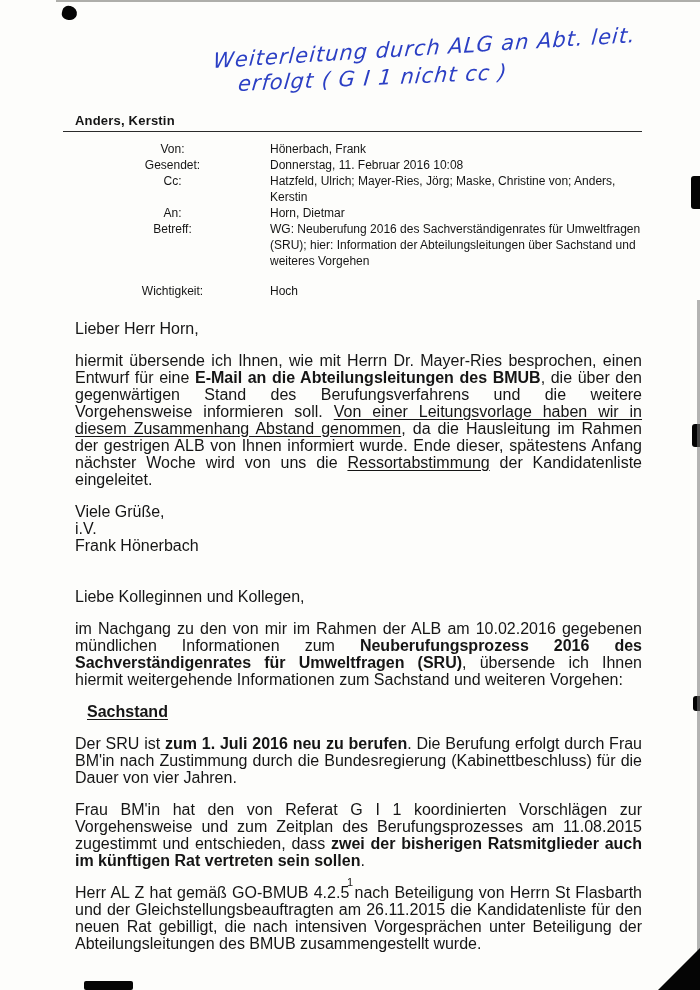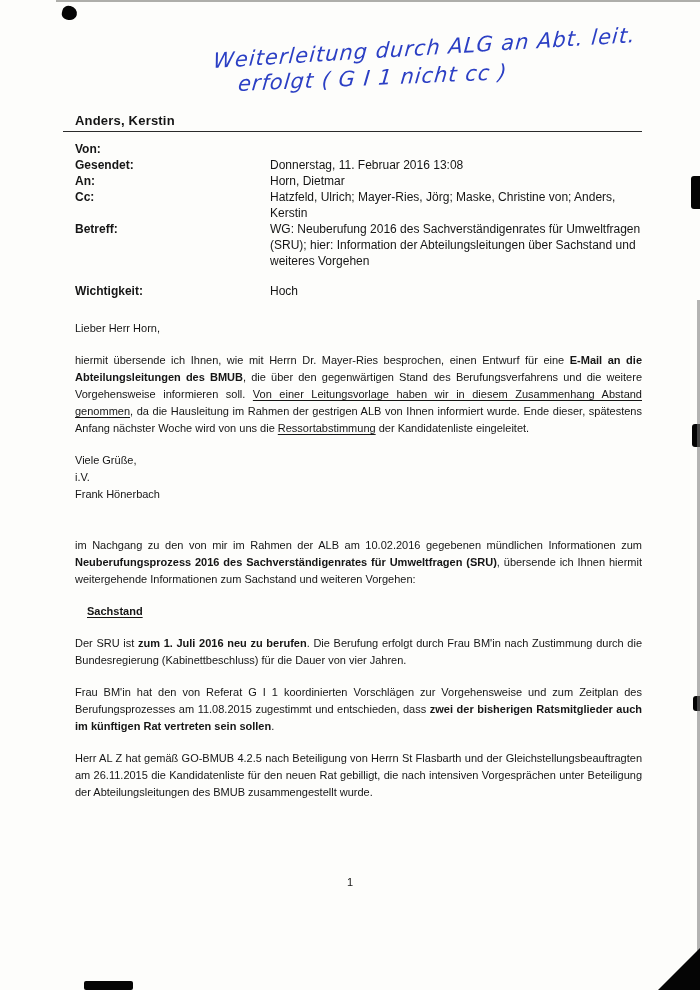--- a/index.html
+++ b/index.html
@@ -38,26 +38,26 @@
   .hw1 { left: 213px; top: 36px; transform: rotate(-3.5deg) skewX(-8deg); }
   .hw2 { left: 238px; top: 66px; transform: rotate(-2.5deg) skewX(-8deg); }
 
   .content { position: absolute; left: 75px; top: 84px; width: 567px; }
 
   .sender-name { font-weight: bold; font-size: 13px; letter-spacing: .2px; margin-top: 29px; }
   .rule { border: 0; border-top: 1.6px solid #2b2b2b; margin: 3px 0 9px -12px; width: 579px; }
 
   .fields { font-size: 12px; line-height: 16px; }
   .frow { display: flex; align-items: flex-start; }
-  .flabel { width: 195px; flex: none; font-weight: bold; }
+  .flabel { width: 195px; flex: none; font-weight: normal; text-align: center; }
   .fvalue { width: 372px; }
   .frow.gap-sm { margin-top: 6px; }
   .frow.gap-lg { margin-top: 14px; }
 
-  .bodytext { margin-top: 21px; font-size: 11px; line-height: 17px; text-align: justify; }
+  .bodytext { margin-top: 21px; font-size: 16px; line-height: 17px; text-align: justify; }
   .para { margin: 0 0 15px 0; }
   .line { margin: 0; }
   .closing { margin: 0 0 34px 0; }
   .b { font-weight: bold; }
   .u { text-decoration: underline; text-underline-offset: 2px; }
   .heading { font-weight: bold; text-decoration: underline; text-underline-offset: 2px; margin: 0 0 15px 12px; }
 
   .page-number {
     position: absolute;
     left: 0; top: 876px; width: 700px;
@@ -83,51 +83,53 @@
   <div class="handwriting hw2" style="color: rgb(43, 63, 196);">erfolgt  ( G I 1 nicht cc )</div>
 
   <div class="content">
 
     <div class="sender-name">Anders, Kerstin</div>
     <hr class="rule">
 
     <div class="fields">
       <div class="frow">
         <div class="flabel">Von:</div>
+        <div class="fvalue">Hönerbach, Frank</div>
       </div>
       <div class="frow">
         <div class="flabel">Gesendet:</div>
-        <div class="fvalue">Donnerstag, 11. Februar 2016 13:08</div>
+        <div class="fvalue">Donnerstag, 11. Februar 2016 10:08</div>
+      </div>
+      <div class="frow">
+        <div class="flabel">Cc:</div>
+        <div class="fvalue">Hatzfeld, Ulrich; Mayer-Ries, Jörg; Maske, Christine von; Anders, Kerstin</div>
       </div>
       <div class="frow">
         <div class="flabel">An:</div>
         <div class="fvalue">Horn, Dietmar</div>
-      </div>
-      <div class="frow">
-        <div class="flabel">Cc:</div>
-        <div class="fvalue">Hatzfeld, Ulrich; Mayer-Ries, Jörg; Maske, Christine von; Anders, Kerstin</div>
       </div>
       <div class="frow">
         <div class="flabel">Betreff:</div>
         <div class="fvalue">WG: Neuberufung 2016 des Sachverständigenrates für Umweltfragen (SRU); hier: Information der Abteilungsleitungen über Sachstand und weiteres Vorgehen</div>
       </div>
       <div class="frow gap-lg">
         <div class="flabel">Wichtigkeit:</div>
         <div class="fvalue">Hoch</div>
       </div>
     </div>
 
     <div class="bodytext">
       <p class="para">Lieber Herr Horn,</p>
       <p class="para"><span>hiermit übersende ich Ihnen, wie mit Herrn Dr. Mayer-Ries besprochen, einen Entwurf für eine </span><span class="b">E-Mail an die Abteilungsleitungen des BMUB</span><span>, die über den gegenwärtigen Stand des Berufungsverfahrens und die weitere Vorgehensweise informieren soll. </span><span class="u">Von einer Leitungsvorlage haben wir in diesem Zusammenhang Abstand genommen</span><span>, da die Hausleitung im Rahmen der gestrigen ALB von Ihnen informiert wurde. Ende dieser, spätestens Anfang nächster Woche wird von uns die </span><span class="u">Ressortabstimmung</span><span> der Kandidatenliste eingeleitet.</span></p>
       <div class="closing">
         <p class="line">Viele Grüße,</p>
         <p class="line">i.V.</p>
         <p class="line">Frank Hönerbach</p>
       </div>
+      <p class="para">Liebe Kolleginnen und Kollegen,</p>
       <p class="para"><span>im Nachgang zu den von mir im Rahmen der ALB am 10.02.2016 gegebenen mündlichen Informationen zum </span><span class="b">Neuberufungsprozess 2016 des Sachverständigenrates für Umweltfragen (SRU)</span><span>, übersende ich Ihnen hiermit weitergehende Informationen zum Sachstand und weiteren Vorgehen:</span></p>
       <p class="heading">Sachstand</p>
       <p class="para"><span>Der SRU ist </span><span class="b">zum 1. Juli 2016 neu zu berufen</span><span>. Die Berufung erfolgt durch Frau BM'in nach Zustimmung durch die Bundesregierung (Kabinettbeschluss) für die Dauer von vier Jahren.</span></p>
       <p class="para"><span>Frau BM'in hat den von Referat G I 1 koordinierten Vorschlägen zur Vorgehensweise und zum Zeitplan des Berufungsprozesses am 11.08.2015 zugestimmt und entschieden, dass </span><span class="b">zwei der bisherigen Ratsmitglieder auch im künftigen Rat vertreten sein sollen</span><span>.</span></p>
       <p class="para"><span>Herr AL Z hat gemäß GO-BMUB 4.2.5 nach Beteiligung von Herrn St Flasbarth und der Gleichstellungsbeauftragten am 26.11.2015 die Kandidatenliste für den neuen Rat gebilligt, die nach intensiven Vorgesprächen unter Beteiligung der Abteilungsleitungen des BMUB zusammengestellt wurde.</span></p>
     </div>
 
   </div>
 
   <div class="page-number">1</div>

